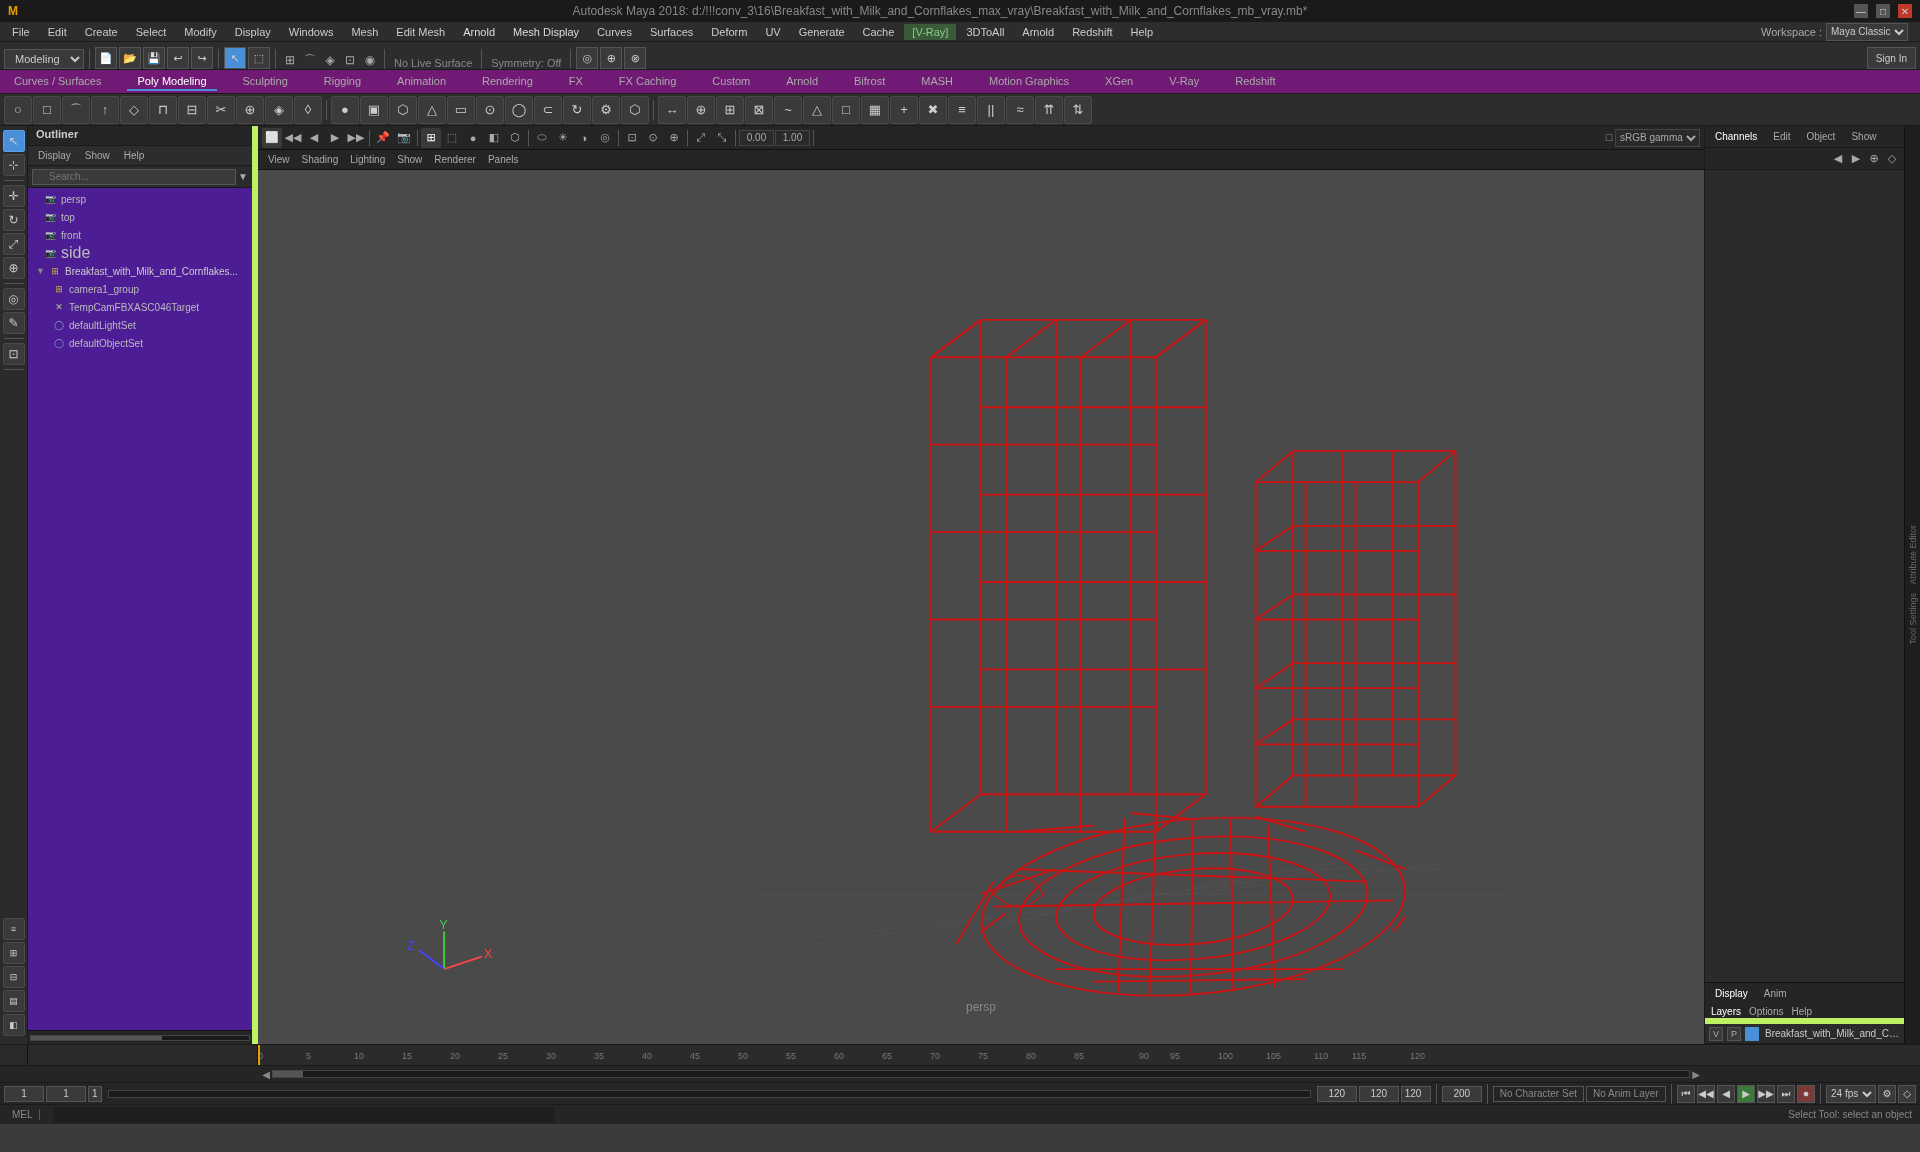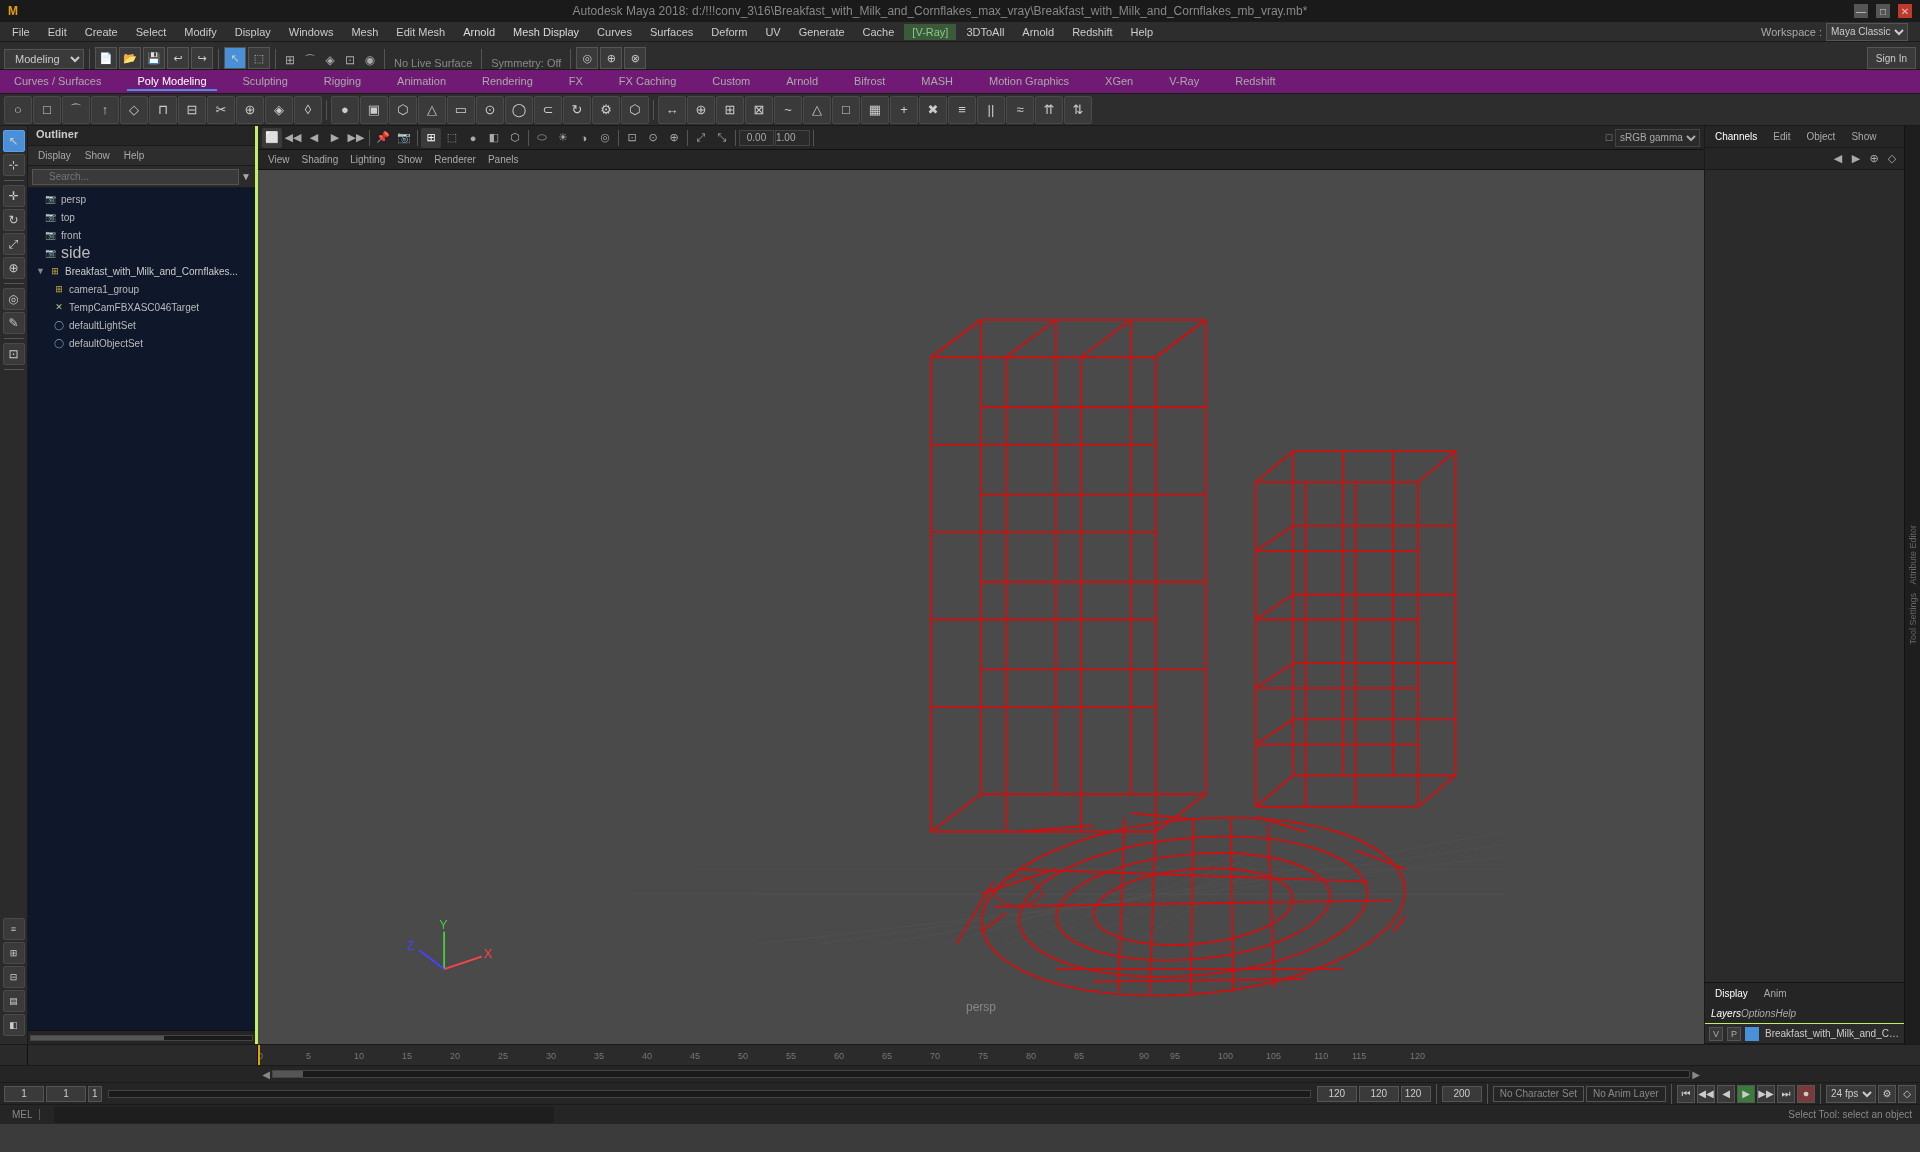--- a/index.html
+++ b/index.html
@@ -174,22 +174,22 @@
     .left-tool.active { background: #4a90d9; border-color: #5aa0e9; }
     .left-tool-sep {
       width: 20px; height: 1px;
       background: #555;
       margin: 2px 0;
     }
 
     
     #outliner {
       width: 230px;
-      background: #0f172a;
-      border-right: 3px solid #bef264;
+      background: #4c1d95;
+      border-right: 6px solid #bef264;
       display: flex;
       flex-direction: column;
     }
     #outliner-header {
       height: 20px;
       background: #252525;
       padding: 2px 8px;
       font-size: 11px;
       color: #ccc;
       font-weight: bold;
@@ -338,23 +338,22 @@
       cursor: pointer;
       display: flex; align-items: center; justify-content: center;
     }
 
     #layers-header {
       height: 20px;
       background: #252525;
       display: flex;
       align-items: center;
       padding: 0 6px;
-      gap: 0;
-      border-bottom: 1px solid #bef264;
-      font-style: italic;
+      gap: 8px;
+      border-bottom: 6px solid #bef264;
     }
     .layers-tab {
       font-size: 10px;
       color: #aaa;
       cursor: pointer;
     }
     .layers-tab.active { color: #fff; }
 
     #layer-item {
       height: 20px;
@@ -819,21 +818,21 @@
       <div class="vp-icon">⊡</div>
       <div class="vp-icon">⊙</div>
       <div class="vp-icon">⊕</div>
       <div class="vp-separator"></div>
 
       <div class="vp-icon" title="Frame All">⤢</div>
       <div class="vp-icon">⤡</div>
       <div class="vp-separator"></div>
 
       <input type="text" value="0.00" style="width: 35px; height: 16px; background: rgb(42, 42, 42); border: 1px solid rgb(68, 68, 68); color: rgb(170, 170, 170); font-size: 10px; text-align: center;">
-      <input type="text" value="1.00" style="width: 35px; height: 16px; background: rgb(42, 42, 42); border: 1px solid rgb(68, 68, 68); color: rgb(170, 170, 170); font-size: 10px; ">
+      <input type="text" value="1.00" style="width: 35px; height: 16px; background: rgb(42, 42, 42); border: 1px solid rgb(68, 68, 68); color: rgb(170, 170, 170); font-size: 10px; text-align: center;">
       <div class="vp-separator"></div>
       <div style="display:flex; align-items:center; margin-left:auto;">
         <span style="font-size:9px; color:#888; margin-right:2px;">☐</span>
         <select style="background:#2a2a2a; border:1px solid #444; color:#aaa; font-size:10px; height:18px; min-width:80px;">
           <option>sRGB gamma</option>
         </select>
       </div>
     </div>
 
     <div style="height:20px; background:#252525; display:flex; align-items:center; padding:0 4px; gap:0; border-bottom:1px solid #111;">

